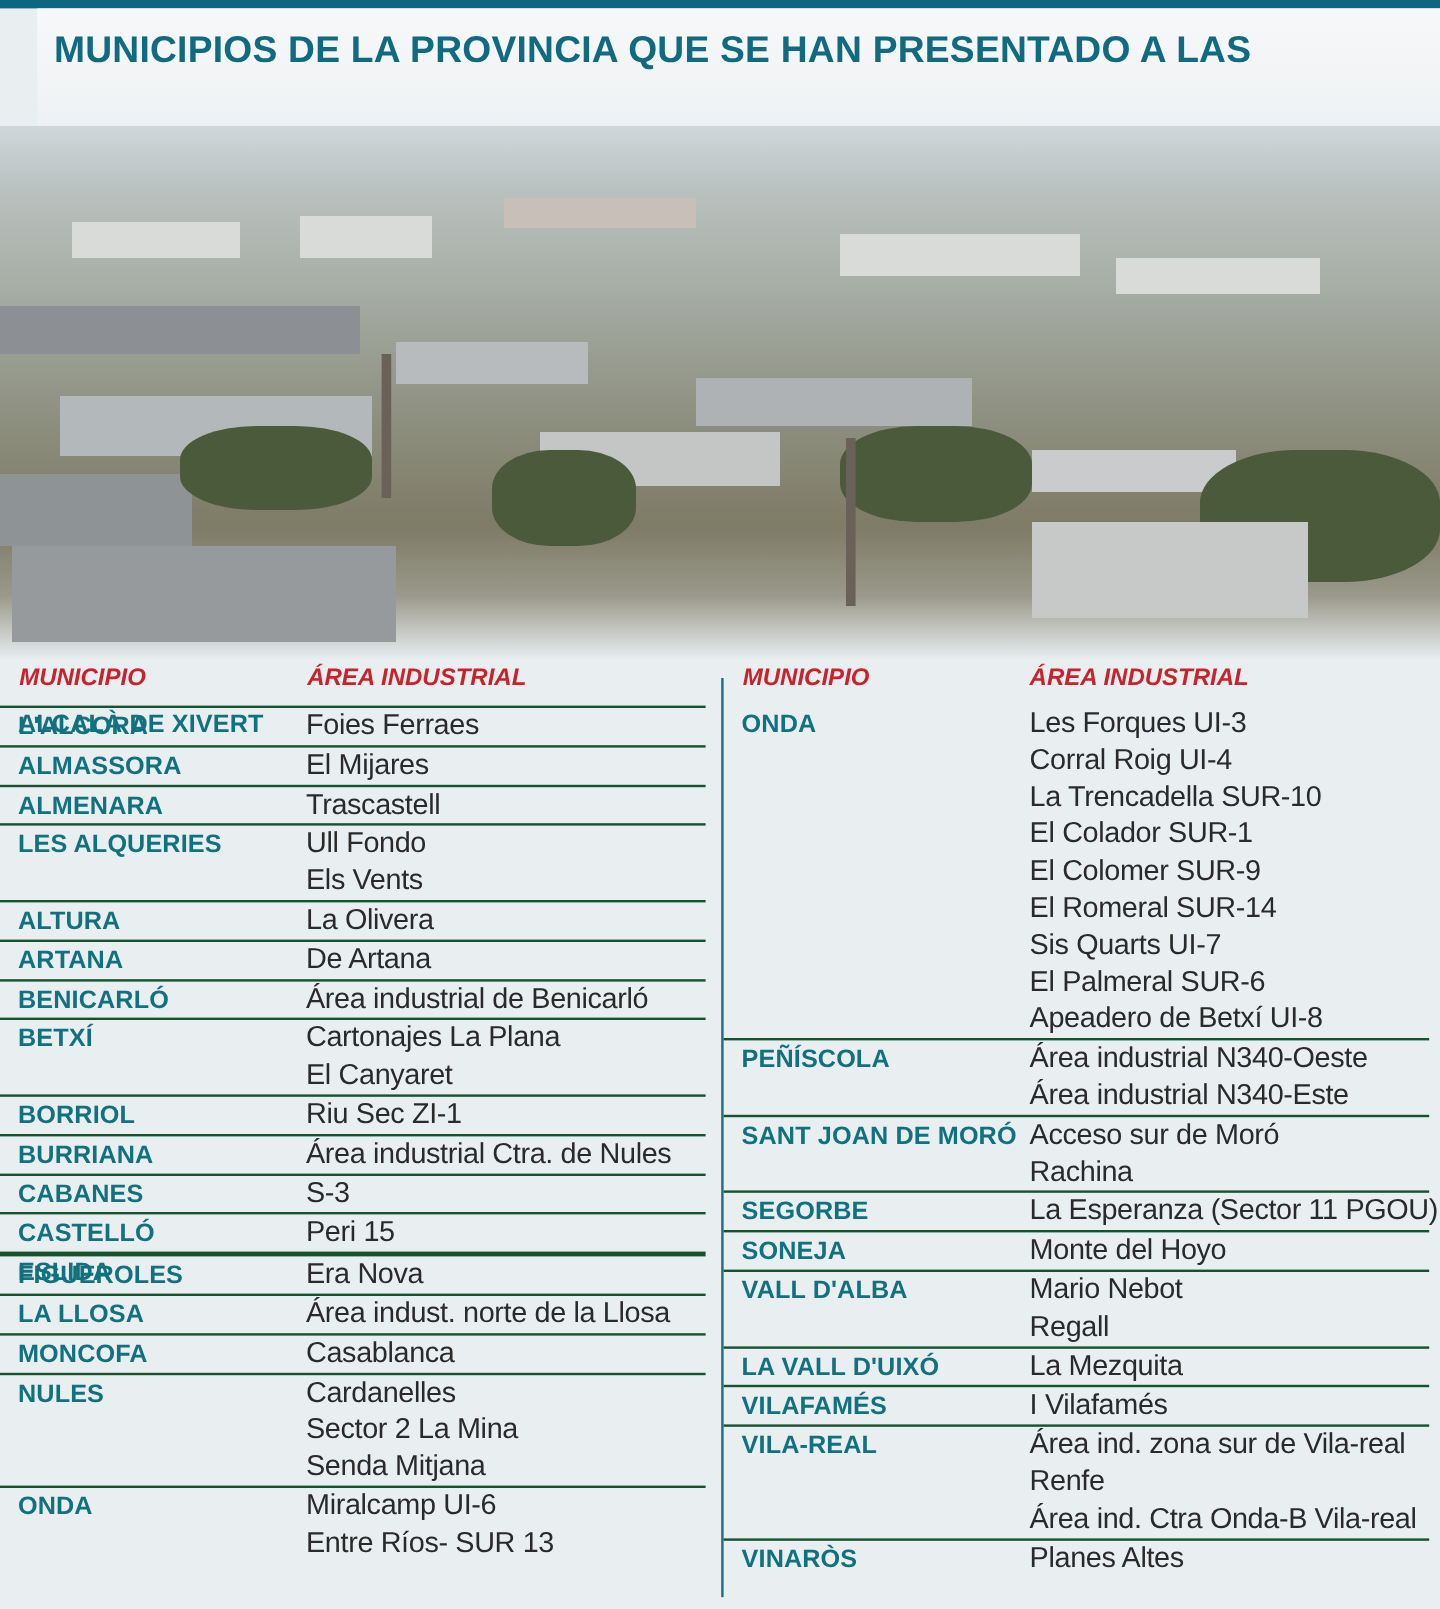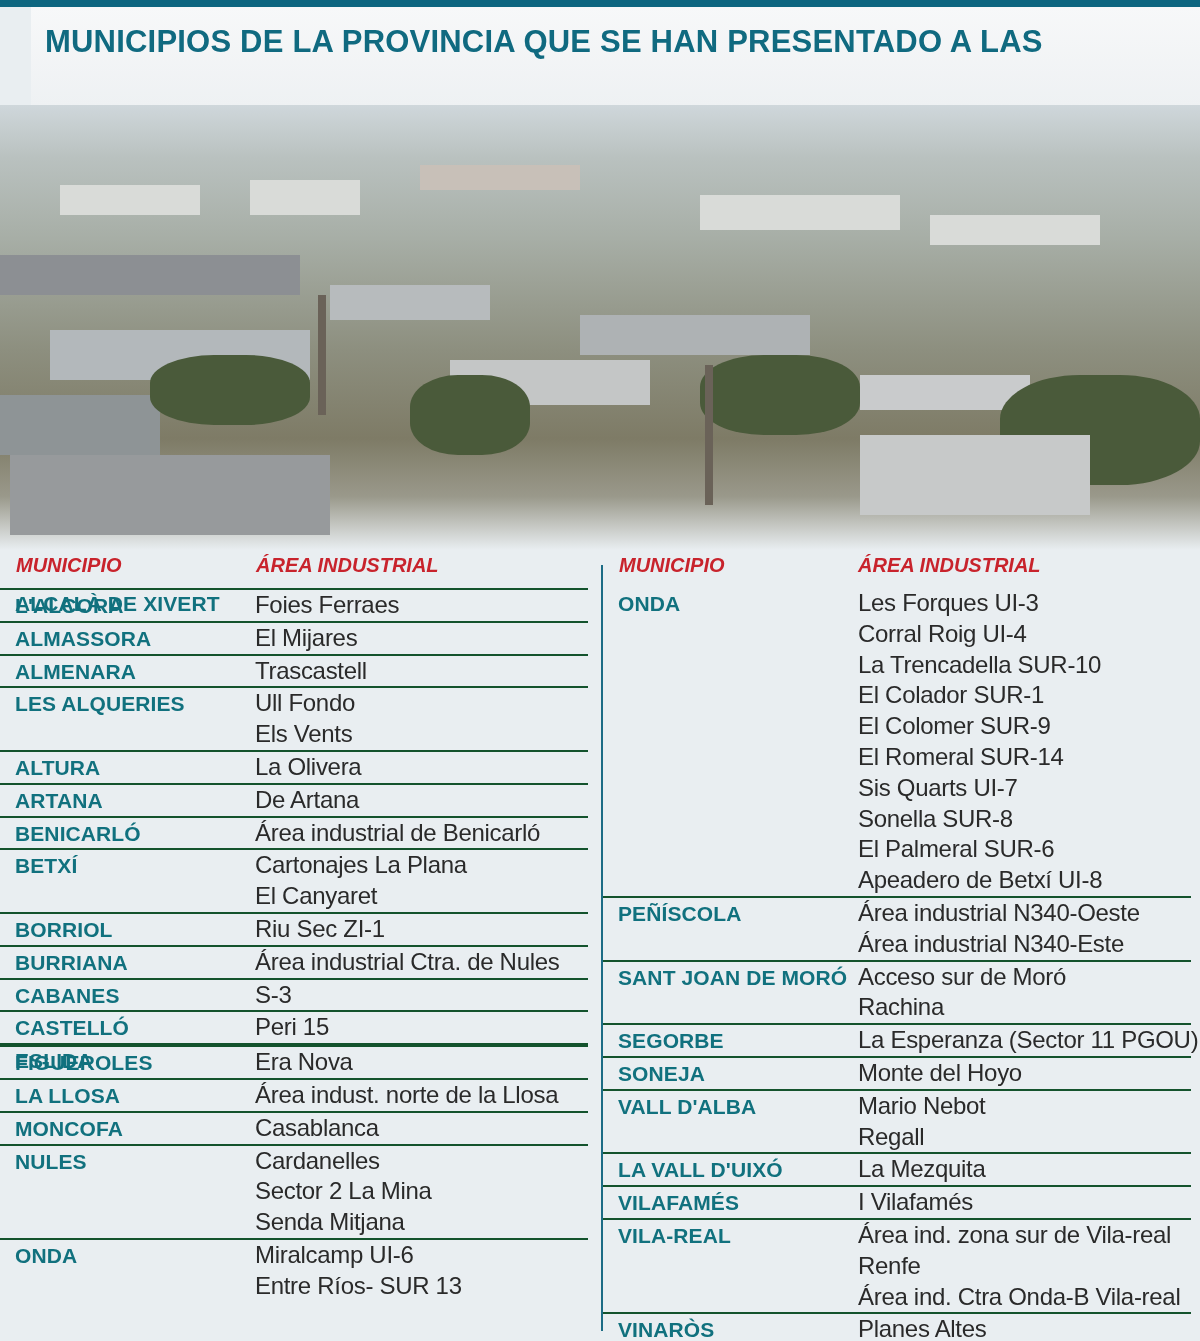--- a/index.html
+++ b/index.html
@@ -189,21 +189,20 @@
   <div class="row">
         <div class="mun">ONDA</div>
         <div class="areas">
           <div class="area">Les Forques UI-3</div>
           <div class="area">Corral Roig UI-4</div>
           <div class="area">La Trencadella SUR-10</div>
           <div class="area">El Colador SUR-1</div>
           <div class="area">El Colomer SUR-9</div>
           <div class="area">El Romeral SUR-14</div>
           <div class="area">Sis Quarts UI-7</div>
-          <div class="area">Sonella SUR-8</div>
           <div class="area">El Palmeral SUR-6</div>
           <div class="area">Apeadero de Betxí UI-8</div>
         </div>
       </div>
       <div class="row">
         <div class="mun">PEÑÍSCOLA</div>
         <div class="areas">
           <div class="area">Área industrial N340-Oeste</div>
           <div class="area">Área industrial N340-Este</div>
         </div>

